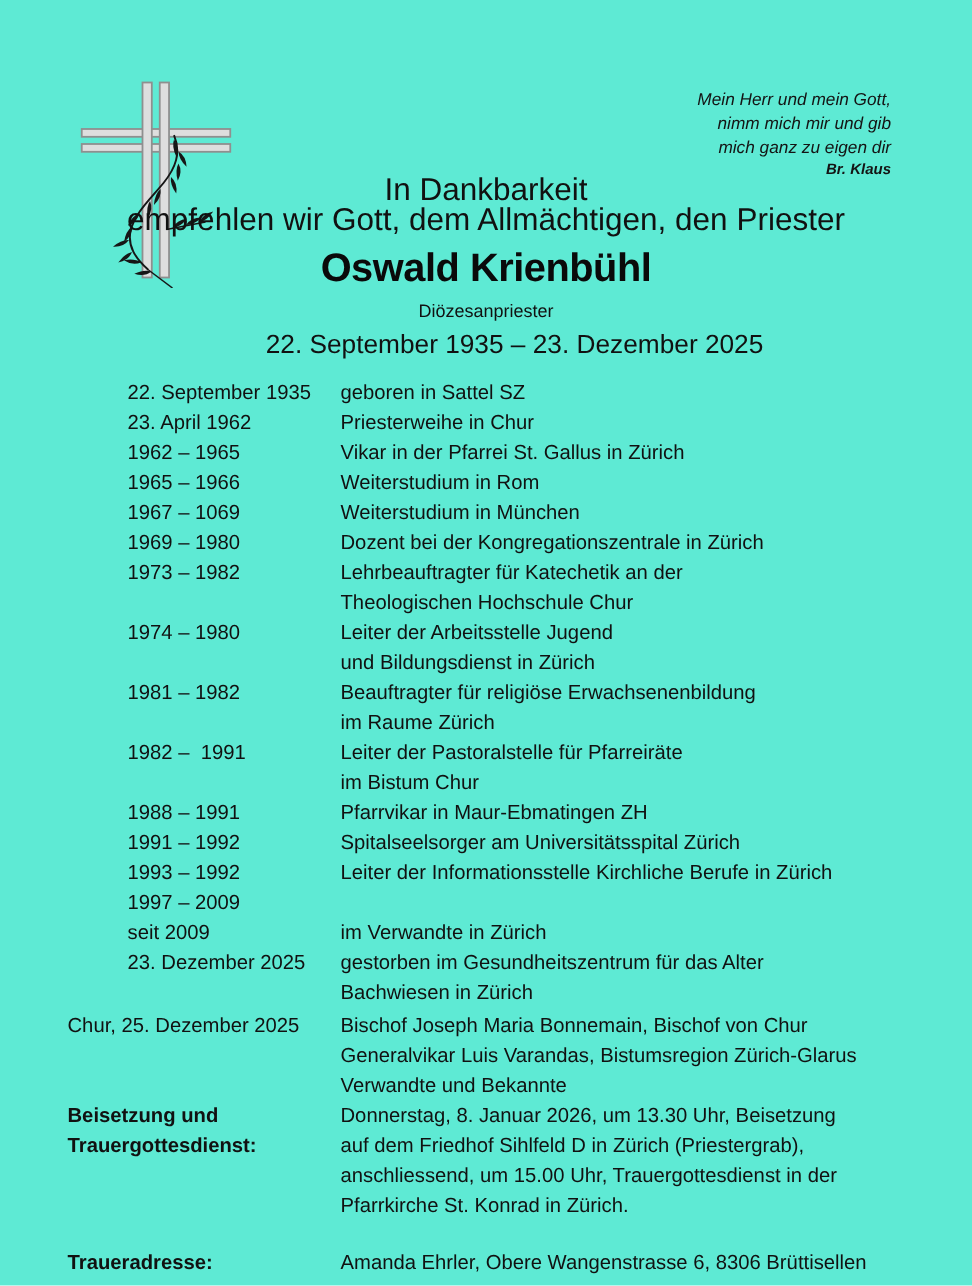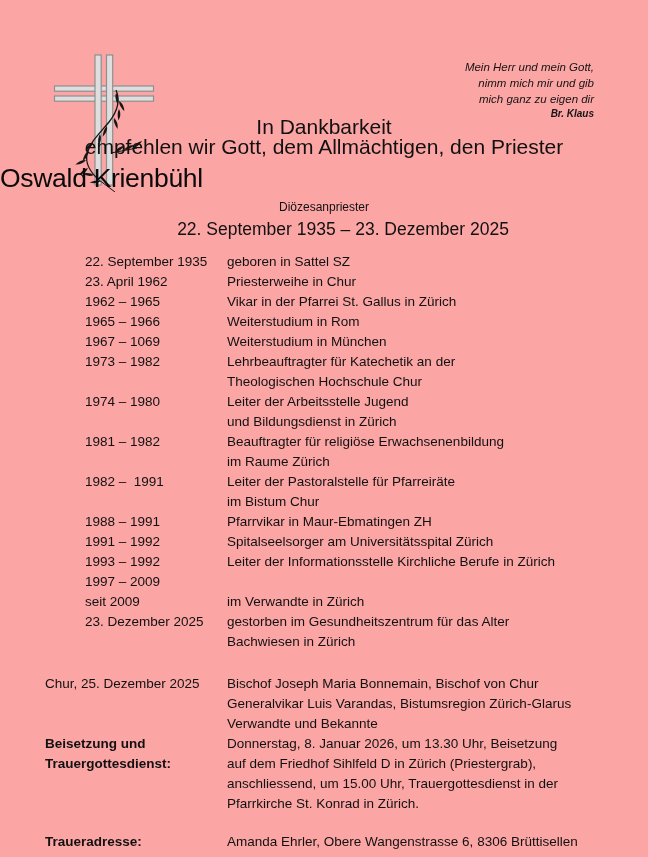--- a/index.html
+++ b/index.html
@@ -1,20 +1,20 @@
 <!DOCTYPE html>
 <html lang="de"><head>
 <meta charset="utf-8">
 <style>
   html, body { margin: 0; padding: 0; background: #ffffff; }
   .page {
     position: relative;
     width: 648px;
     height: 857px;
-    background: #fca5a5;
+    background: #5eead4;
     font-family: "Liberation Sans", sans-serif;
     color: #111111;
     font-size: 13.5px;
     line-height: 20px;
     overflow: hidden;
   }
 
   
   .cross-art {
     position: absolute;
@@ -47,23 +47,24 @@
     text-align: center;
     font-size: 21px;
     line-height: 19.5px;
   }
   .name {
     position: absolute;
     top: 162px;
     left: 0;
     right: 0;
     margin: 0;
+    text-align: center;
     font-size: 26.5px;
     line-height: 32px;
-    font-weight: normal;
+    font-weight: bold;
     letter-spacing: -0.3px;
     color: #0a0a0a;
   }
   .subtitle {
     position: absolute;
     top: 198px;
     left: 0;
     right: 0;
     text-align: center;
     font-size: 12px;
@@ -193,20 +194,24 @@
       <div class="t-row">
         <div class="t-date">1965 – 1966</div>
         <div class="t-event">Weiterstudium in Rom</div>
       </div>
 
       <div class="t-row">
         <div class="t-date">1967 – 1069</div>
         <div class="t-event">Weiterstudium in München</div>
       </div>
 
+      <div class="t-row">
+        <div class="t-date">1969 – 1980</div>
+        <div class="t-event">Dozent bei der Kongregationszentrale in Zürich</div>
+      </div>
 
       <div class="t-row">
         <div class="t-date">1973 – 1982</div>
         <div class="t-event">Lehrbeauftragter für Katechetik an der
 Theologischen Hochschule Chur</div>
       </div>
 
       <div class="t-row">
         <div class="t-date">1974 – 1980</div>
         <div class="t-event">Leiter der Arbeitsstelle Jugend

